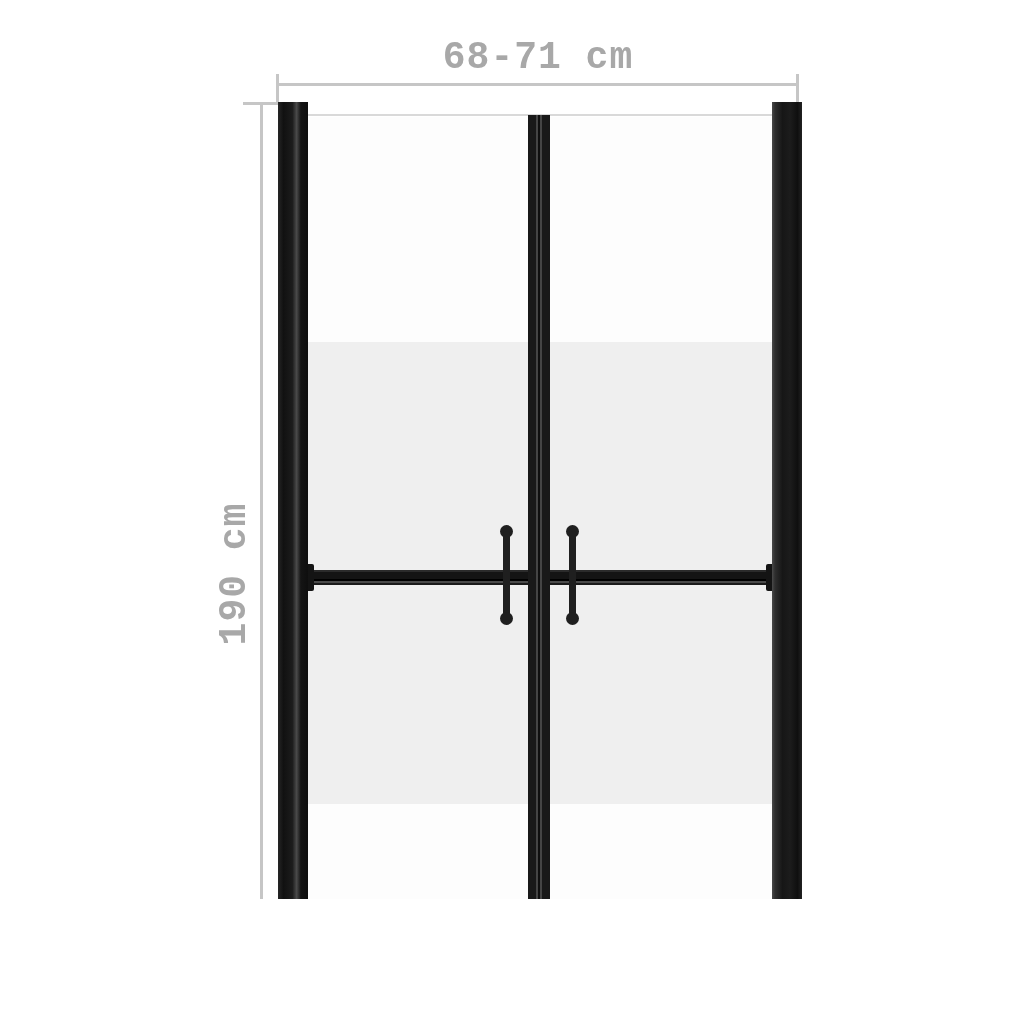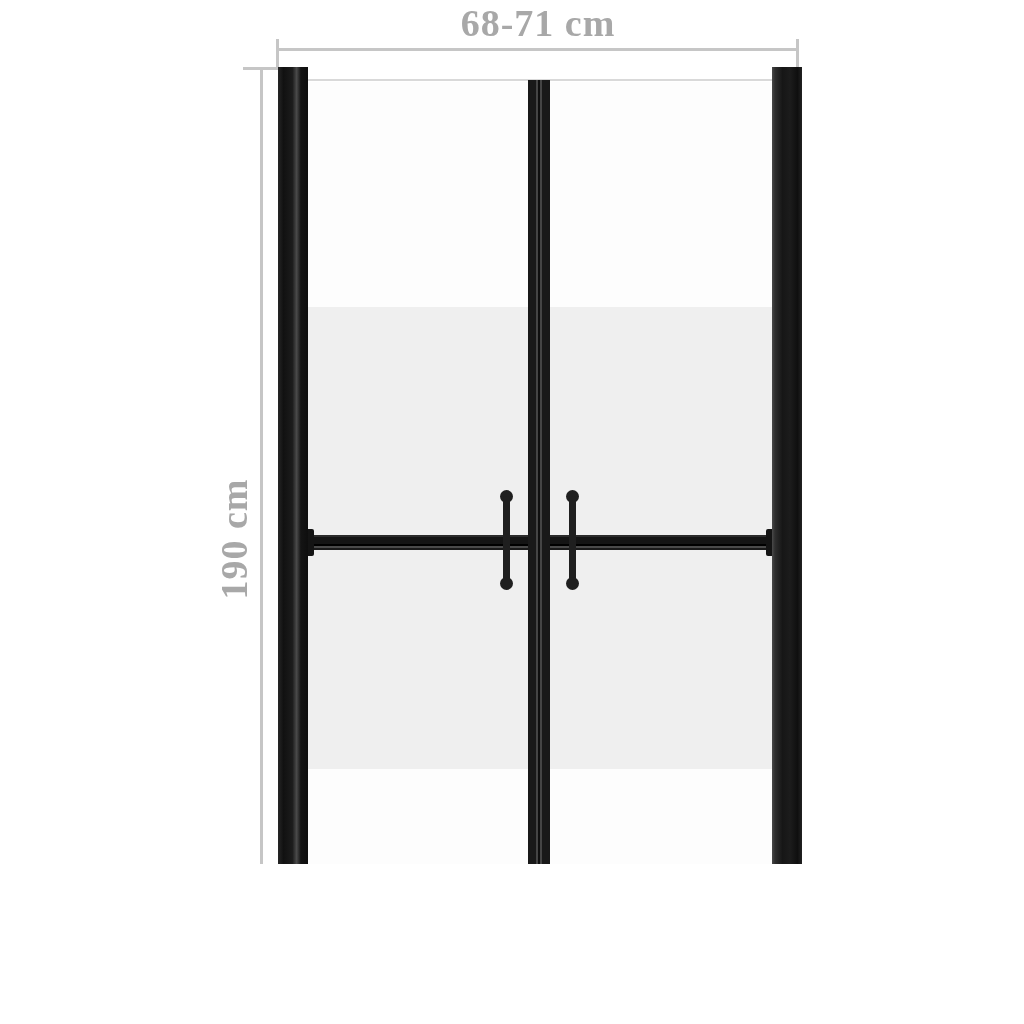--- a/index.html
+++ b/index.html
@@ -1,18 +1,19 @@
 <!DOCTYPE html>
 <html><head>
 <meta charset="utf-8">
 <style>
   html,body{margin:0;padding:0;background:#ffffff;}
   .stage{
     position:relative;width:1024px;height:864px;background:#ffffff;overflow:hidden;
-    font-family:Liberation Serif, serif;
+    font-family:Liberation Mono, monospace;
+    margin-top:35px;
   }
   .abs{position:absolute;}
 
   
   .dim-label{
     color:#a8a8a8;font-weight:bold;font-size:38px;letter-spacing:1px;white-space:nowrap;
   }
   .dim-label-top{left:277px;top:1px;width:522px;text-align:center;}
   .dim-label-left{
     left:234px;top:539px;transform:translate(-50%,-50%) rotate(-90deg);

